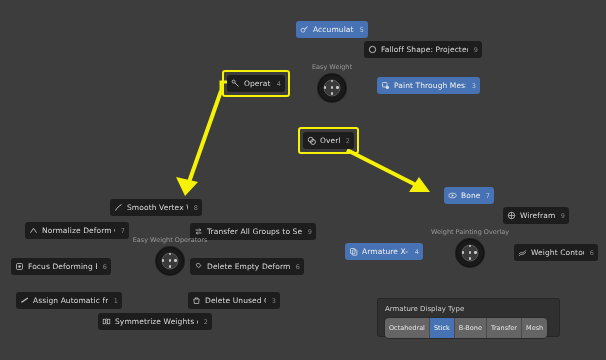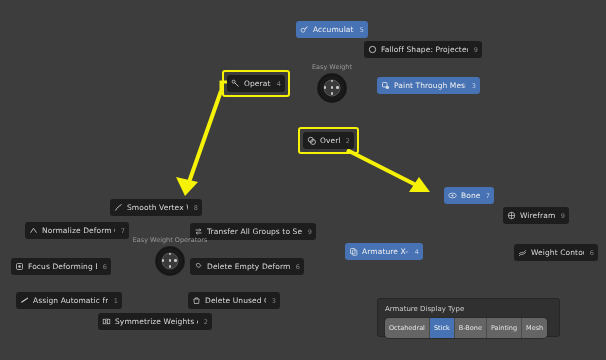--- a/index.html
+++ b/index.html
@@ -320,25 +320,36 @@
     <div class="disc">
       <div class="inner"></div>
       <div class="dot" style="left:11.7px;top:4.5px;"></div>
       <div class="dot" style="left:11.7px;top:17px;"></div>
       <div class="dot" style="left:4.5px;top:11px;"></div>
       <div class="dot" style="left:17px;top:11px;"></div>
       <div class="dot" style="left:11.7px;top:11px;"></div>
     </div>
   </div>
 
+  <div class="gizmo" style="left:455px;top:228px;width:30px;height:42px;">
+    <div class="cap">Weight Painting Overlay</div>
+    <div class="disc">
+      <div class="inner"></div>
+      <div class="dot" style="left:11.7px;top:4.5px;"></div>
+      <div class="dot" style="left:11.7px;top:17px;"></div>
+      <div class="dot" style="left:4.5px;top:11px;"></div>
+      <div class="dot" style="left:17px;top:11px;"></div>
+      <div class="dot" style="left:11.7px;top:11px;"></div>
+    </div>
+  </div>
 
   <div class="panel" style="left:377px;top:298px;width:183px;height:39px;">
     <div class="ptitle">Armature Display Type</div>
     <div class="seg">
       <div class="sgi">Octahedral</div>
       <div class="sgi on">Stick</div>
       <div class="sgi">B-Bone</div>
-      <div class="sgi">Painting</div>
+      <div class="sgi">Transfer</div>
       <div class="sgi">Mesh</div>
     </div>
   </div>
 
 </div>
 
 </body></html>

